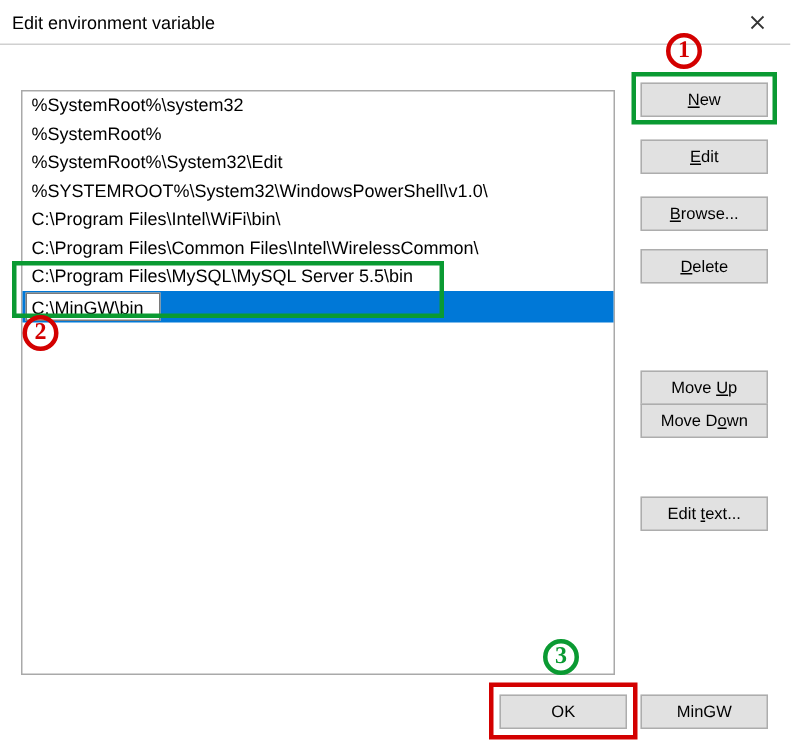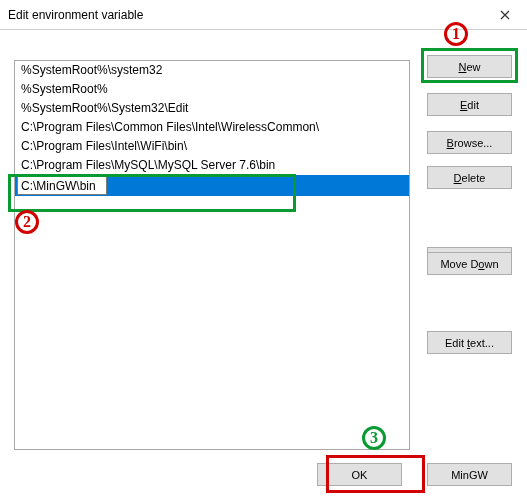--- a/index.html
+++ b/index.html
@@ -124,51 +124,52 @@
     <svg width="10" height="10" viewBox="0 0 10 10">
         <path d="M1 1 L9 9 M9 1 L1 9" stroke="#333" stroke-width="1.2"></path>
       </svg>
   </div>
 </div>
 
 <div class="listbox">
   <div class="list-item">%SystemRoot%\system32</div>
   <div class="list-item">%SystemRoot%</div>
   <div class="list-item">%SystemRoot%\System32\Edit</div>
+  <div class="list-item">%SYSTEMROOT%\System32\WindowsPowerShell\v1.0\</div>
+  <div class="list-item">C:\Program Files\Intel\WiFi\bin\</div>
   <div class="list-item">C:\Program Files\Common Files\Intel\WirelessCommon\</div>
-  <div class="list-item">C:\Program Files\Intel\WiFi\bin\</div>
-  <div class="list-item">C:\Program Files\MySQL\MySQL Server 7.6\bin</div>
+  <div class="list-item">C:\Program Files\MySQL\MySQL Server 5.5\bin</div>
   <div class="list-item selected">
     <input class="edit-field" value="C:\MinGW\bin" style="">
   </div>
 </div>
 
 <button class="btn right" style="top:55px">
     <span><span class="ul">N</span><span></span>ew</span>
   </button>
 <button class="btn right" style="top:93px">
     <span><span class="ul">E</span>dit</span>
   </button>
 <button class="btn right" style="top:131px">
     <span><span class="ul">B</span>rowse...</span>
   </button>
 <button class="btn right" style="top:166px">
     <span><span class="ul">D</span>elete</span>
   </button>
 <button class="btn right" style="top:247px">
     <span>Move <span class="ul">U</span>p</span>
   </button>
-<button class="btn right" style="top:252px">
+<button class="btn right" style="top:269px">
     <span>Move D<span class="ul">o</span>wn</span>
   </button>
 <button class="btn right" style="top:331px">
     <span>Edit <span class="ul">t</span>ext...</span>
   </button>
 
-<button class="btn bottom" style="left:317px">OK</button>
+<button class="btn bottom" style="left:333px">OK</button>
 <button class="btn bottom" style="left:427px">MinGW</button>
 
 <div class="anno box-green" style="left:421px; top:48px; width:97px; height:35px;"></div>
 <div class="anno circ red" style="left:444px; top:22px;">1</div>
 
 <div class="anno box-green" style="left:8px; top:174px; width:288px; height:38px;"></div>
 <div class="anno circ red" style="left:15px; top:210px;">2</div>
 
 <div class="anno box-red" style="left:326px; top:455px; width:99px; height:38px;"></div>
 <div class="anno circ green" style="left:362px; top:426px;">3</div>

